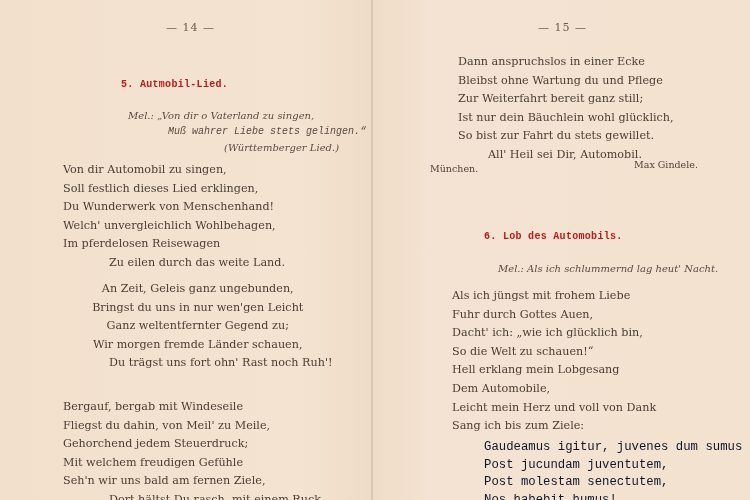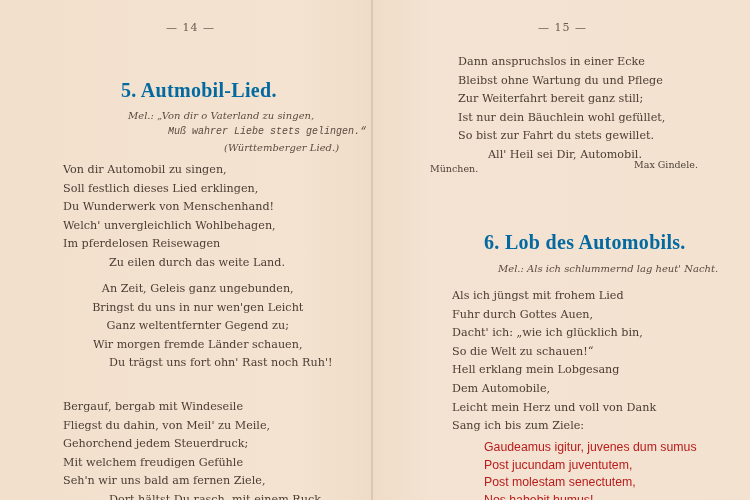--- a/index.html
+++ b/index.html
@@ -8,25 +8,25 @@
     background: #f3e1cf;
     font-family: "DejaVu Serif", serif;
     color: #4a3d33;
   }
   .page { position: absolute; top: 0; height: 500px; }
   .page-left { left: 0; width: 372px; background: linear-gradient(to right, #f2e0cd 0%, #f4e3d1 80%, #efdcc8 100%); }
   .page-right { left: 373px; width: 377px; background: linear-gradient(to right, #efdcc8 0%, #f4e3d2 15%, #f3e2d0 100%); }
   .gutter { position: absolute; left: 371px; top: 0; width: 2px; height: 500px; background: #ddc6ae; }
   .abs { position: absolute; white-space: nowrap; margin-top: 17px; }
   .pagenum { font-size: 11px; color: #6b5c50; letter-spacing: 1px; }
-  .title { font-family: Liberation Serif, serif; font-weight: bold; font-size: 20px; color: #0369a1; letter-spacing: 0.3px; }
+  .title { font-family: Liberation Mono, monospace; font-weight: bold; font-size: 10px; color: #b91c1c; letter-spacing: 0.3px; }
   .melody { font-size: 10px; color: #5a4b40; font-style: italic; }
   .verse-line { font-size: 11.2px; line-height: 18.6px; height: 18.6px; color: #4a3d33; }
   .indent { padding-left: 46px; }
-  .latin { font-family: Liberation Sans, sans-serif; font-size: 12.3px; line-height: 17.5px; color: #b91c1c; }
+  .latin { font-family: Liberation Mono, monospace; font-size: 12.3px; line-height: 17.5px; color: #0f172a; }
   .sig { font-size: 9.5px; color: #4f4238; }
 </style>
 </head>
 <body>
 
 <div class="page page-left"></div>
 <div class="page page-right"></div>
 <div class="gutter"></div>
 
 <div class="abs pagenum" style="left:166px; top:4px;">— 14 —</div>
@@ -62,33 +62,33 @@
   <div class="verse-line">Seh'n wir uns bald am fernen Ziele,</div>
   <div class="verse-line indent">Dort hältst Du rasch, mit einem Ruck.</div>
 </div>
 
 <div class="abs pagenum" style="left:538px; top:4px;">— 15 —</div>
 
 <div class="abs" style="left:458px; top:36px;">
   <div class="verse-line">Dann anspruchslos in einer Ecke</div>
   <div class="verse-line">Bleibst ohne Wartung du und Pflege</div>
   <div class="verse-line">Zur Weiterfahrt bereit ganz still;</div>
-  <div class="verse-line">Ist nur dein Bäuchlein wohl gefüllet,</div>
+  <div class="verse-line">Ist nur dein Bäuchlein wohl glücklich,</div>
   <div class="verse-line">So bist zur Fahrt du stets gewillet.</div>
   <div class="verse-line" style="padding-left:30px;">All' Heil sei Dir, Automobil.</div>
 </div>
 
 <div class="abs sig" style="left:430px; top:146px;">München.</div>
 <div class="abs sig" style="left:634px; top:142px;">Max Gindele.</div>
 
 <div class="abs title" style="left:484px; top:214px;">6. Lob des Automobils.</div>
 <div class="abs melody" style="left:498px; top:246px;">Mel.: Als ich schlummernd lag heut' Nacht.</div>
 
 <div class="abs" style="left:452px; top:270px;">
-  <div class="verse-line">Als ich jüngst mit frohem Lied</div>
+  <div class="verse-line">Als ich jüngst mit frohem Liebe</div>
   <div class="verse-line">Fuhr durch Gottes Auen,</div>
   <div class="verse-line">Dacht' ich: „wie ich glücklich bin,</div>
   <div class="verse-line">So die Welt zu schauen!“</div>
   <div class="verse-line">Hell erklang mein Lobgesang</div>
   <div class="verse-line">Dem Automobile,</div>
   <div class="verse-line">Leicht mein Herz und voll von Dank</div>
   <div class="verse-line">Sang ich bis zum Ziele:</div>
 </div>
 
 <div class="abs" style="left:484px; top:422px;">

